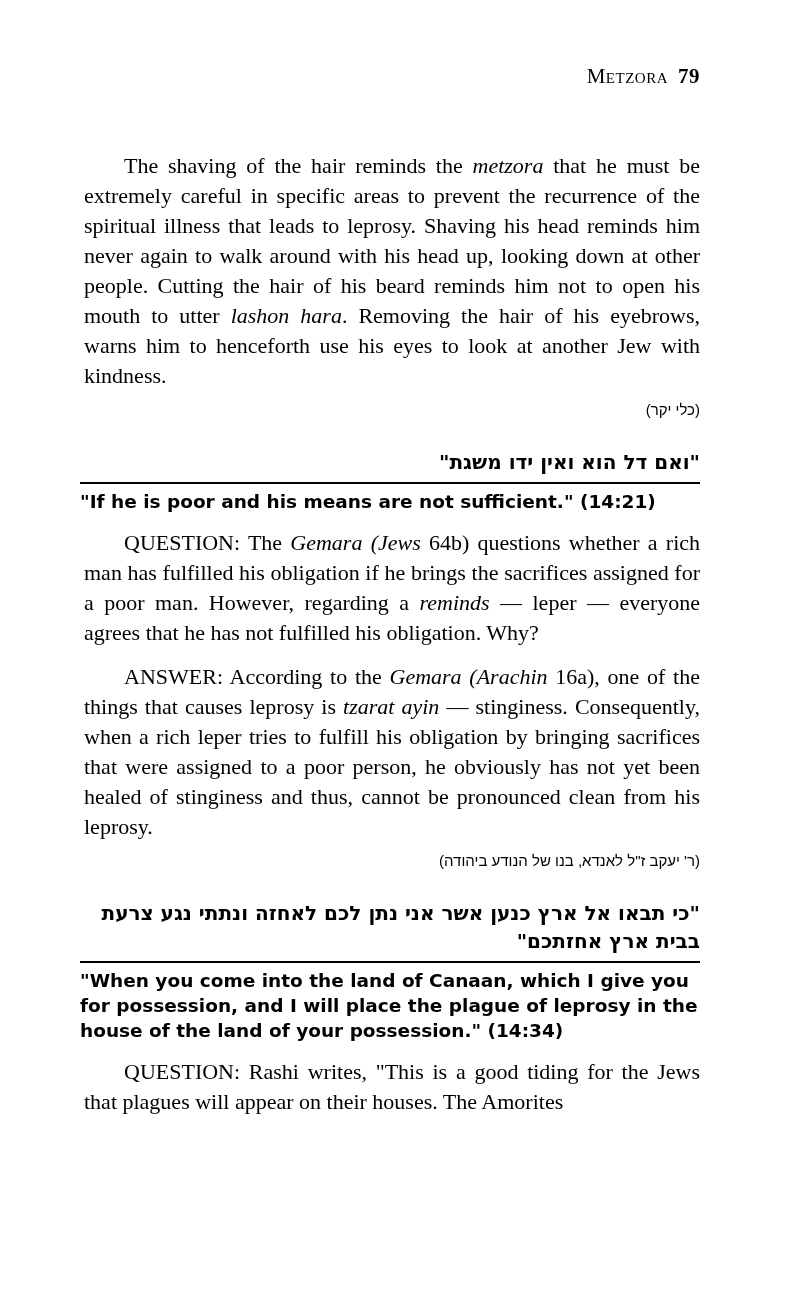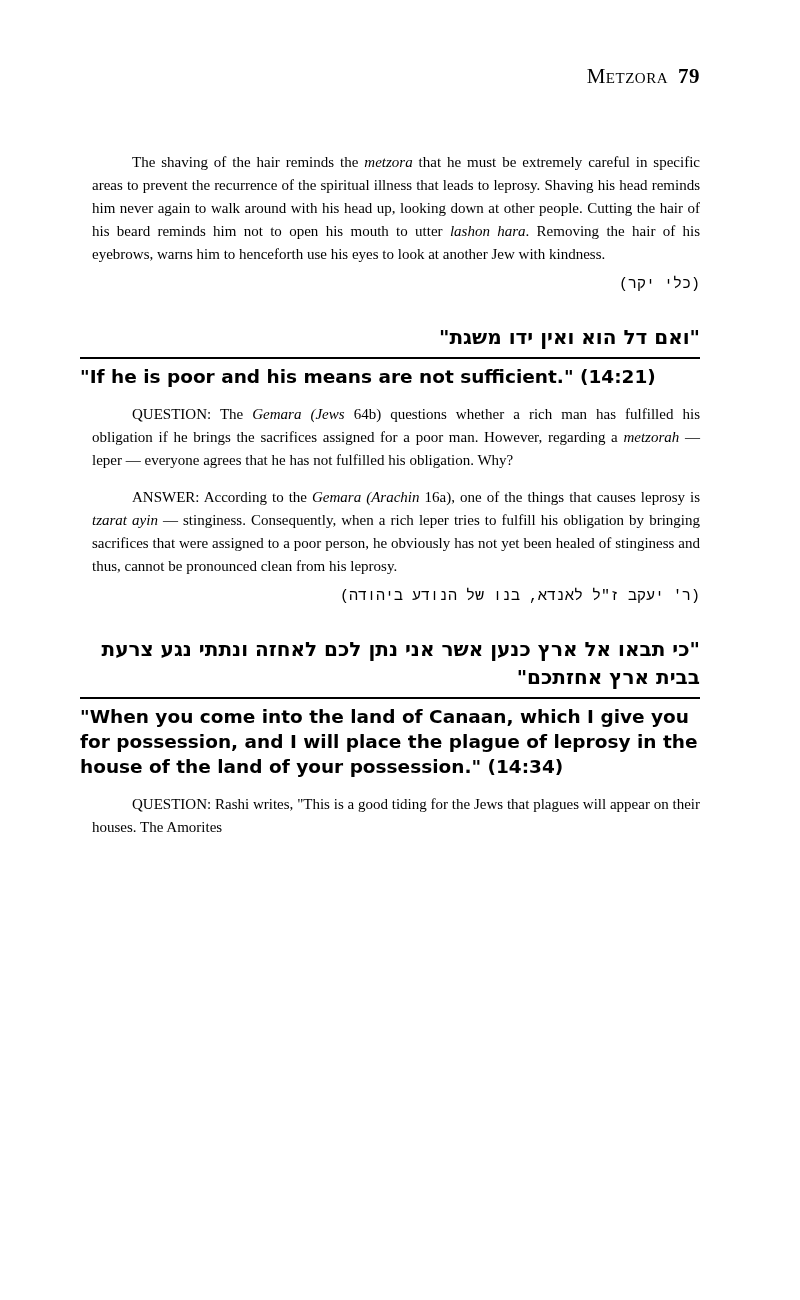--- a/index.html
+++ b/index.html
@@ -43,24 +43,24 @@
     font-size: 21px;
   }
   .running-head .folio {
     font-weight: bold;
     font-size: 21px;
     margin-left: 10px;
   }
 
   
   p.body {
-    font-size: 15px;
-    line-height: 23px;
+    font-size: 22px;
+    line-height: 30px;
     text-align: justify;
-    margin: 0 0 4px 12px;
+    margin: 0 0 4px 4px;
     text-indent: 40px;
     -webkit-hyphens: none;
     hyphens: none;
   }
   p.listitem {
     font-size: 21.5px;
     line-height: 26.5px;
     text-align: left;
     margin: 0 0 14px 0;
     text-indent: 40px;
@@ -69,21 +69,21 @@
     text-align: justify;
   }
   .it { font-style: italic; }
 
   
   .source {
     font-size: 15px;
     direction: rtl;
     margin-top: 10px;
     margin-bottom: 6px;
-    font-family: Liberation Mono, monospace;
+    font-family: Liberation Sans, sans-serif;
   }
 
   
   .section {
     margin-top: 30px;
   }
   .heb-head {
     direction: rtl;
     text-align: right;
     font-family: "DejaVu Sans", sans-serif;
@@ -124,21 +124,21 @@
 
     <p class="body"><span>The shaving of the hair reminds the </span><span class="it">metzora</span><span> that he must be extremely careful in specific areas to prevent the recurrence of the spiritual illness that leads to leprosy. Shaving his head reminds him never again to walk around with his head up, looking down at other people. Cutting the hair of his beard reminds him not to open his mouth to utter </span><span class="it">lashon hara</span><span>. Removing the hair of his eyebrows, warns him to henceforth use his eyes to look at another Jew with kindness.</span></p>
 
     <div class="source">(כלי יקר)</div>
 
     <div class="section">
       <div class="heb-head">"ואם דל הוא ואין ידו משגת"</div>
       <div class="rule"></div>
       <div class="eng-head">"If he is poor and his means are not sufficient." (14:21)</div>
 
-      <p class="body"><span>QUESTION:</span><span> The </span><span class="it">Gemara (Jews</span><span> 64b) questions whether a rich man has fulfilled his obligation if he brings the sacrifices assigned for a poor man. However, regarding a </span><span class="it">metzorah</span><span> — leper — everyone agrees that he has not fulfilled his obligation. Why?</span></p>
+      <p class="body"><span>QUESTION:</span><span> The </span><span class="it">Gemara (Jews</span><span> 64b) questions whether a rich man has fulfilled his obligation if he brings the sacrifices assigned for a poor man. However, regarding a </span><span class="it">reminds</span><span> — leper — everyone agrees that he has not fulfilled his obligation. Why?</span></p>
 
       <div class="spacer-sm"></div>
 
       <p class="body"><span>ANSWER:</span><span> According to the </span><span class="it">Gemara (Arachin</span><span> 16a), one of the things that causes leprosy is </span><span class="it">tzarat ayin</span><span> — stinginess. Consequently, when a rich leper tries to fulfill his obligation by bringing sacrifices that were assigned to a poor person, he obviously has not yet been healed of stinginess and thus, cannot be pronounced clean from his leprosy.</span></p>
 
       <div class="source">(ר' יעקב ז"ל לאנדא, בנו של הנודע ביהודה)</div>
     </div>
 
     <div class="section">
       <div class="heb-head">"כי תבאו אל ארץ כנען אשר אני נתן לכם לאחזה ונתתי נגע צרעת בבית ארץ אחזתכם"</div>

